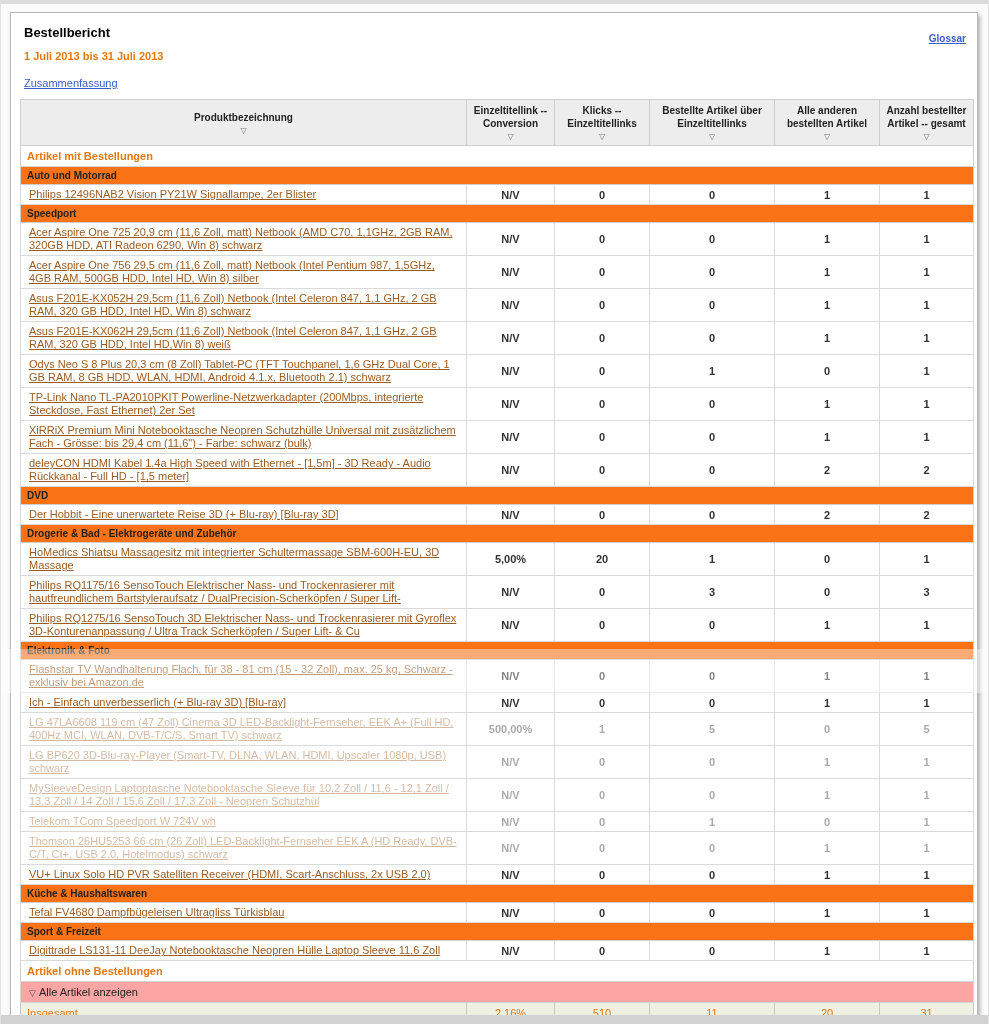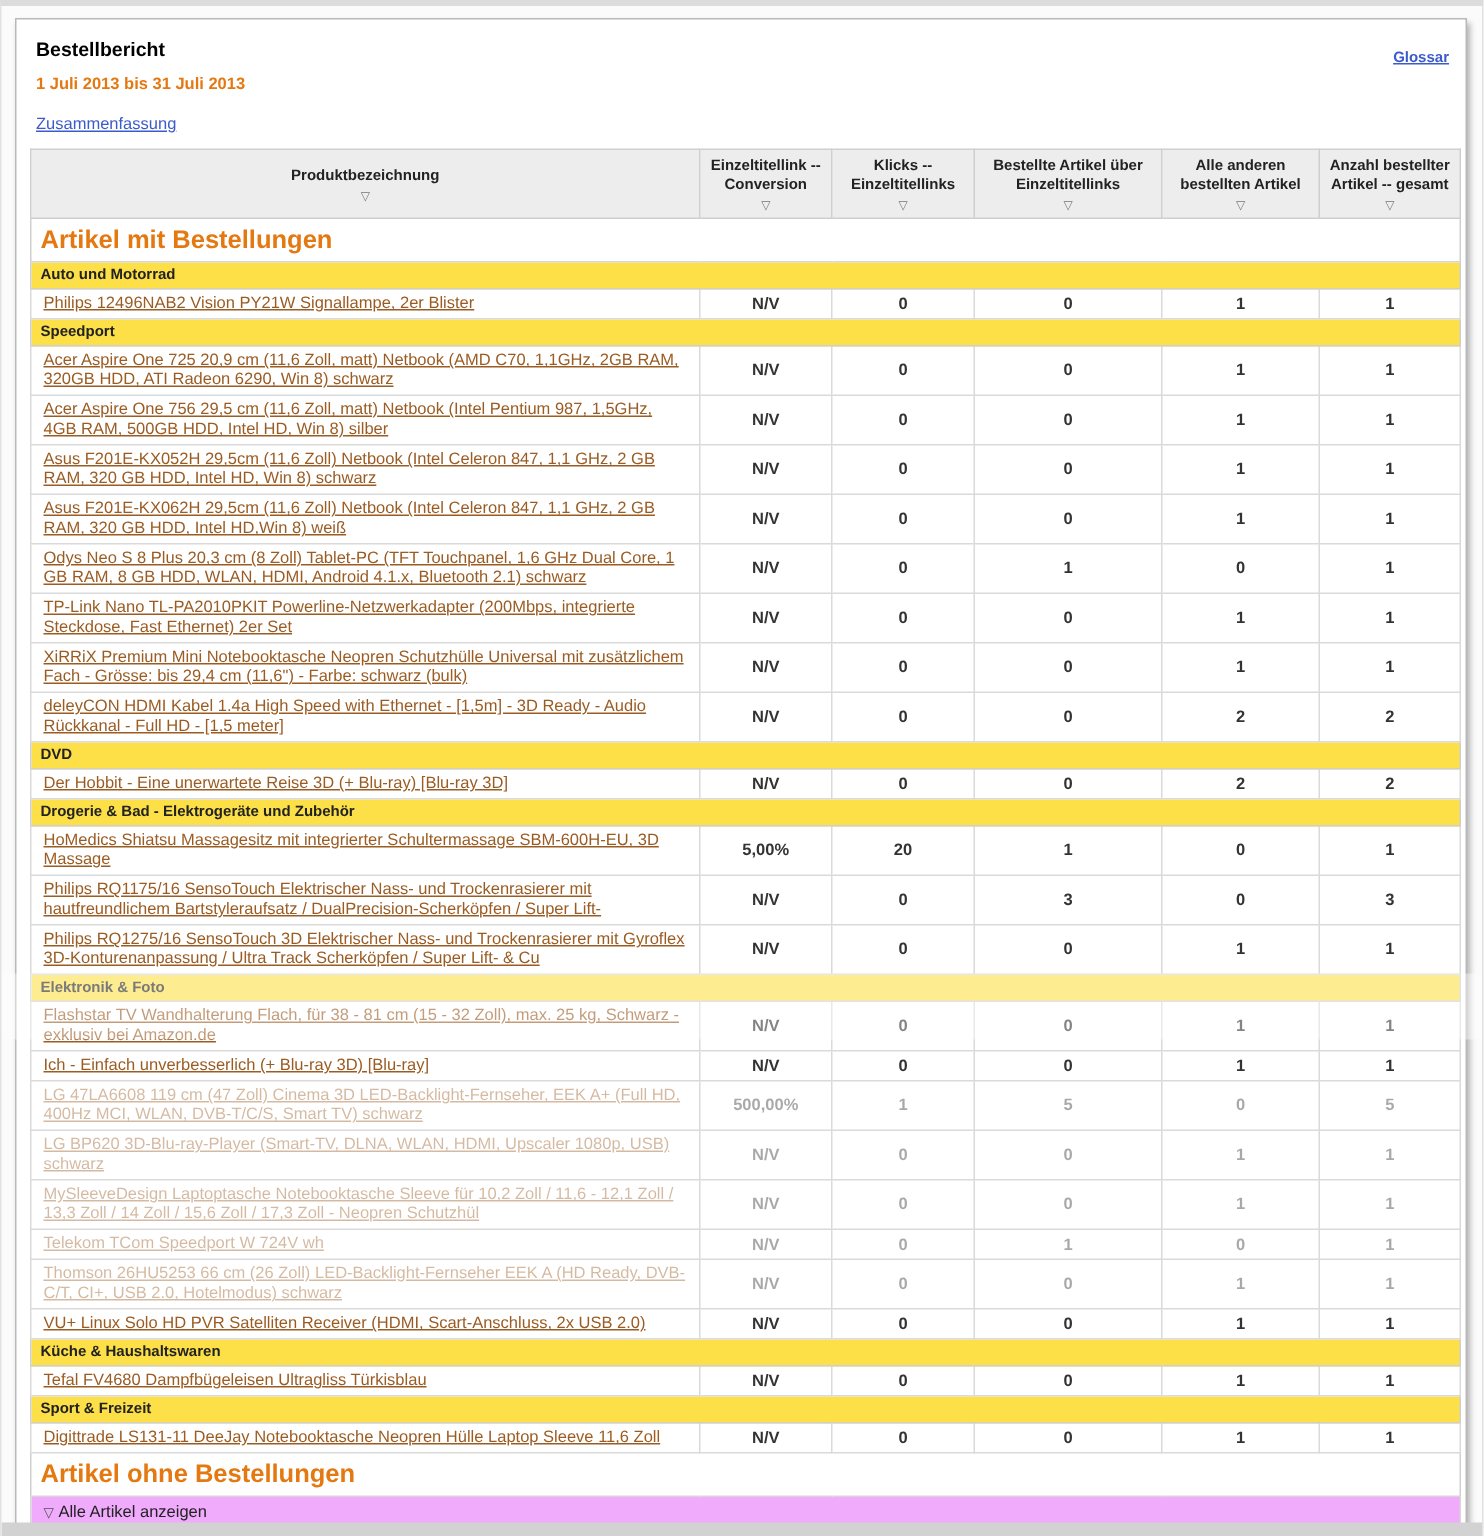--- a/index.html
+++ b/index.html
@@ -12,30 +12,30 @@
   .daterange{font-size:11px;font-weight:bold;color:#e47911;margin:0 0 11px 0;}
   a{text-decoration:underline;}
   a.bluelink{color:#3b5bcc;font-size:11px;}
   a.glossary{position:absolute;top:12px;right:2px;color:#3b5bcc;font-size:10px;font-weight:bold;}
 
   table.report{width:100%;border-collapse:collapse;table-layout:fixed;font-size:11px;color:#333;border-radius:29px;}
   table.report th{background:#ededed;border:1px solid #cfcfcf;font-size:10px;color:#222;
                   text-align:center;vertical-align:middle;padding:4px 3px;font-weight:bold;line-height:1.3;}
   th .tri,{display:block;}
   .tri{display:block;color:#777;font-size:8px;font-weight:normal;line-height:9px;margin-top:2px;}
-  tr.section-row td{background:#fff;color:#e47911;font-weight:bold;font-size:17px;
+  tr.section-row td{background:#fff;color:#e47911;font-weight:bold;font-size:11px;
                     padding:4px 6px;border:1px solid #d6d6d6;border-left:1px solid #cfcfcf;border-right:1px solid #cfcfcf;}
-  tr.cat td{background:#fde047;font-weight:bold;font-size:10px;color:#222;padding:3px 6px;
+  tr.cat td{background:#f97316;font-weight:bold;font-size:10px;color:#222;padding:3px 6px;
             border:1px solid #cfcfcf;}
   tr.item td{border:1px solid #dadada;vertical-align:middle;}
   td.prod{padding:3px 8px;line-height:13px;}
   td.prod a{color:#9b5c23;}
   td.val{text-align:center;font-weight:bold;color:#333;padding:3px 2px;}
   tr.faded{opacity:.42;}
-  tr.showall td{padding:4px 6px;border:1px solid #d6d6d6;color:#222;font-size:11px;background:#f0abfc;}
+  tr.showall td{padding:4px 6px;border:1px solid #d6d6d6;color:#222;font-size:11px;background:#fca5a5;}
   tr.showall .tri{display:inline;color:#555;font-size:9px;margin:0 3px 0 2px;}
   tr.totals td{background:#eef0e2;color:#e47911;font-weight:normal;border:1px solid #c9c9c9;padding:4px 6px;}
   tr.totals td.val{text-align:center;}
 
   .wm-band{position:absolute;left:0;right:0;top:645px;height:44px;background:rgba(255,255,255,.40);pointer-events:none;}
   .bottomband{position:absolute;bottom:0;left:0;right:0;height:9px;background:#d2d2d2;}
 </style>
 </head>
 <body>
 

